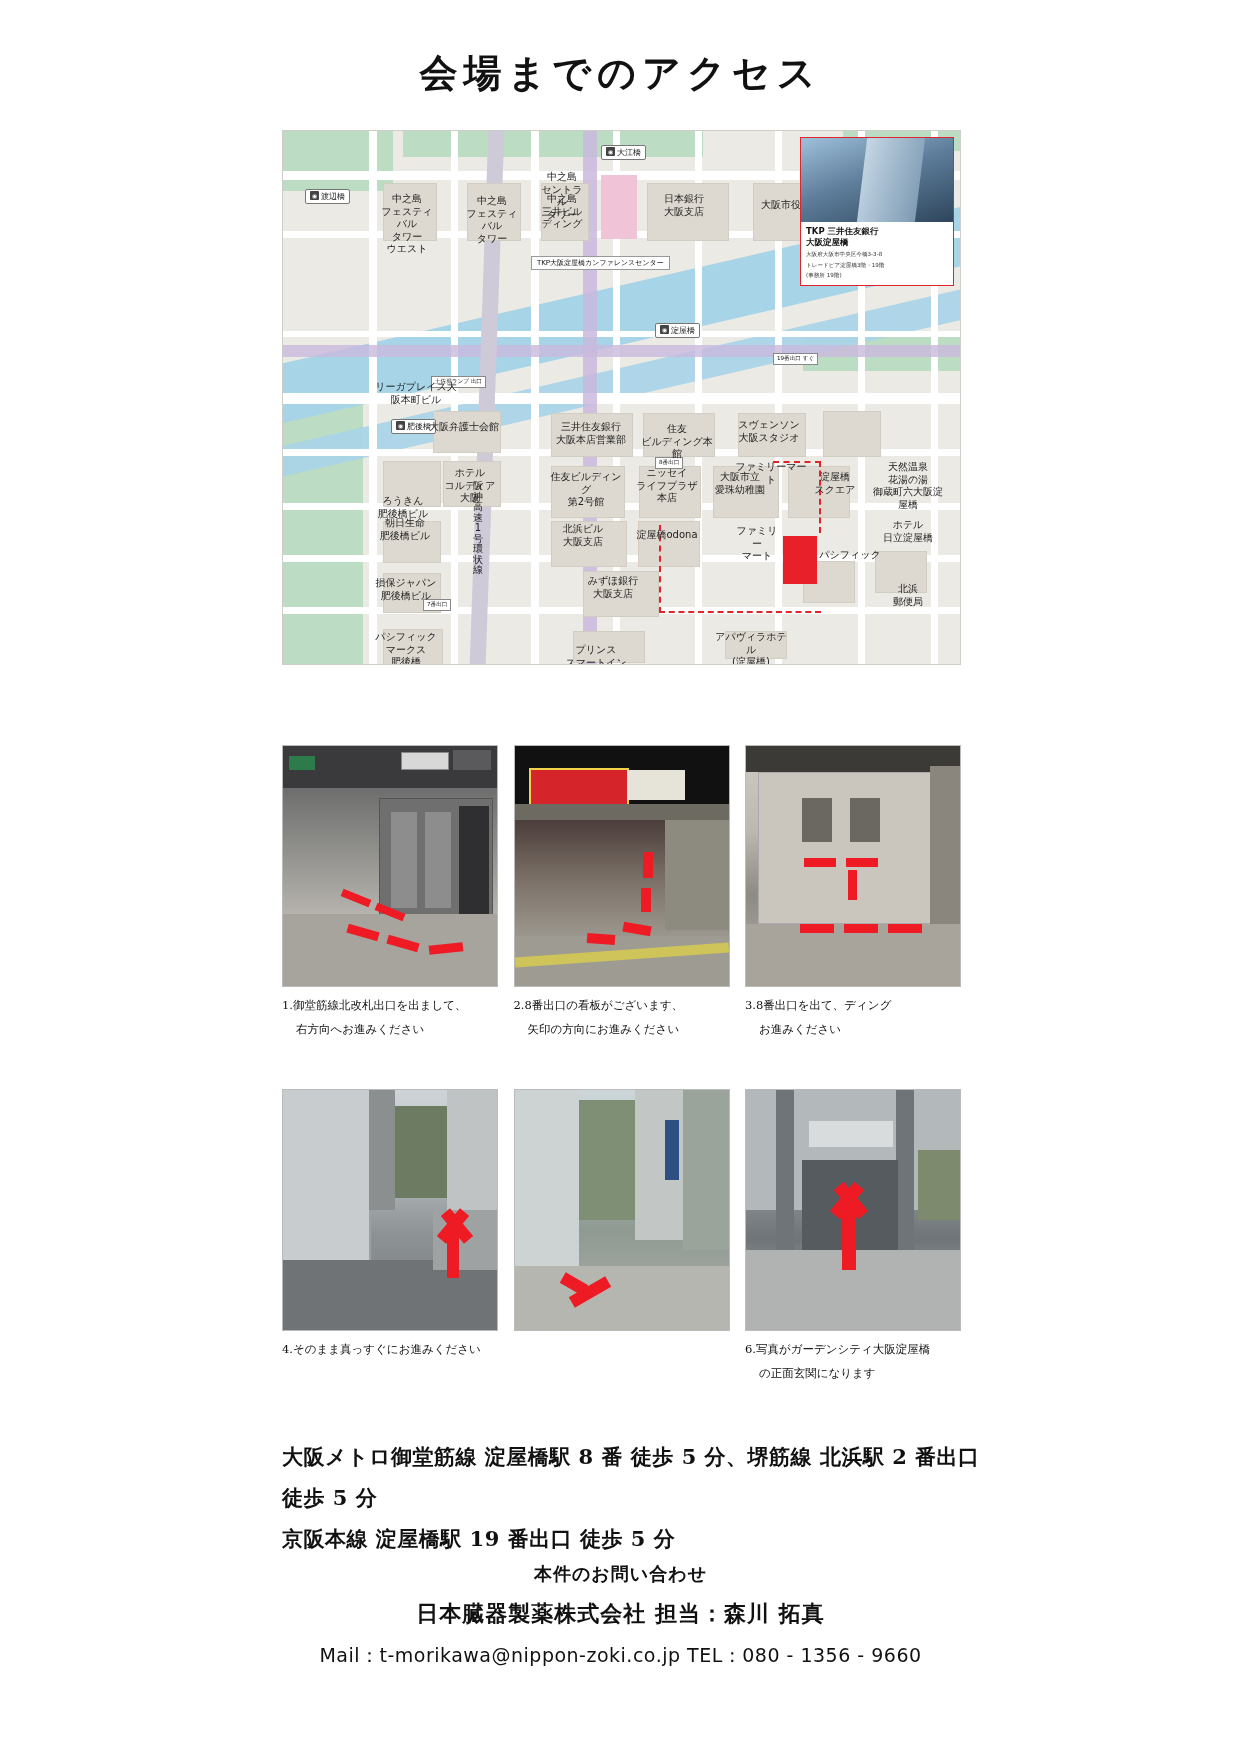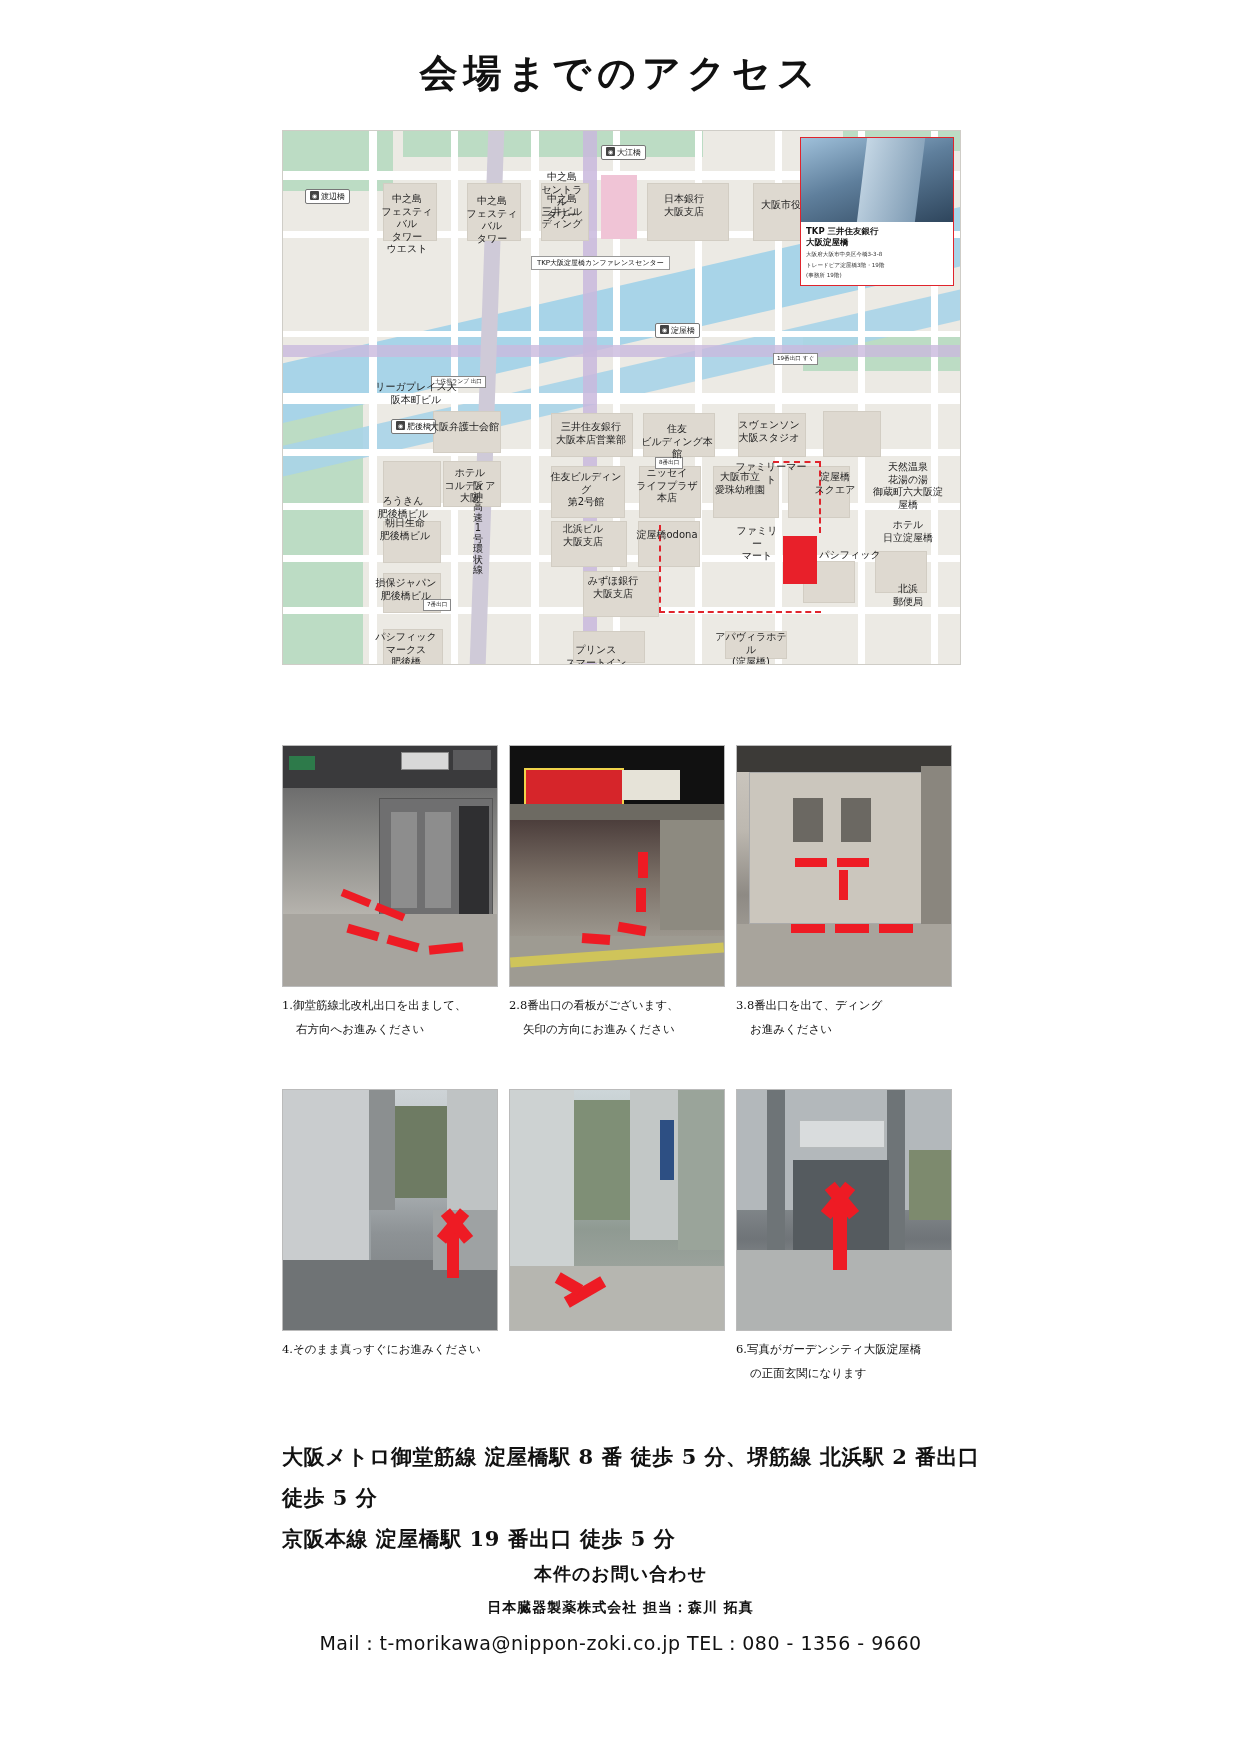--- a/index.html
+++ b/index.html
@@ -77,21 +77,21 @@
   .map .dashed{
     position:absolute;border:2px dashed #e0242c;
   }
   .map .confbar{
     position:absolute;background:#fff;border:1px solid #999;font-size:7px;
     padding:1px 5px;white-space:nowrap;
   }
 
   
   .photos{position:absolute;left:282px;top:745px;width:677px;}
-  .prow{display:flex;gap:13px;}
+  .prow{display:flex;gap:13px;justify-content:space-between;}
   .pcell{width:214px;}
   .pimg{width:214px;height:240px;position:relative;overflow:hidden;border:1px solid #bbb;}
   .cap{font-size:11.5px;line-height:2.1;color:#111;margin-top:6px;font-family:"DejaVu Serif", serif;}
   .cap .l2{display:block;margin-left:14px;}
   .ar{position:absolute;background:#ee1b24;}
 
   
   .sc1{background:linear-gradient(180deg,#4a4a4a 0%,#6e6e6e 18%,#8b8b88 40%,#b6b3ad 70%,#9c9a95 100%);}
   .sc2{background:linear-gradient(180deg,#1a1a1a 0%,#3b2c2c 22%,#7a6f66 55%,#9a958c 78%,#b8b4ab 100%);}
   .sc3{background:linear-gradient(180deg,#cfcac2 0%,#bdb8b0 35%,#8e8a84 62%,#b5b1a9 100%);}
@@ -104,21 +104,21 @@
     position:absolute;left:282px;top:1437px;width:700px;
     font-size:21px;line-height:1.95;font-weight:600;color:#111;
     font-family:"DejaVu Serif", serif;letter-spacing:0.5px;
   }
 
   .contact{
     position:absolute;left:0;top:1562px;width:1241px;text-align:center;
     font-family:"DejaVu Serif", serif;color:#111;
   }
   .contact .c1{font-size:18px;font-weight:700;letter-spacing:1px;}
-  .contact .c2{font-size:14px;font-weight:700;letter-spacing:1px;margin-top:13px;}
+  .contact .c2{font-size:22px;font-weight:700;letter-spacing:1px;margin-top:13px;}
   .contact .c3{font-size:19px;margin-top:14px;font-family:"DejaVu Sans", sans-serif;letter-spacing:0.5px;}
 </style>
 </head>
 <body>
 
 <div class="page">
 
   <div class="title">会場までのアクセス</div>
 
   <div class="map">

